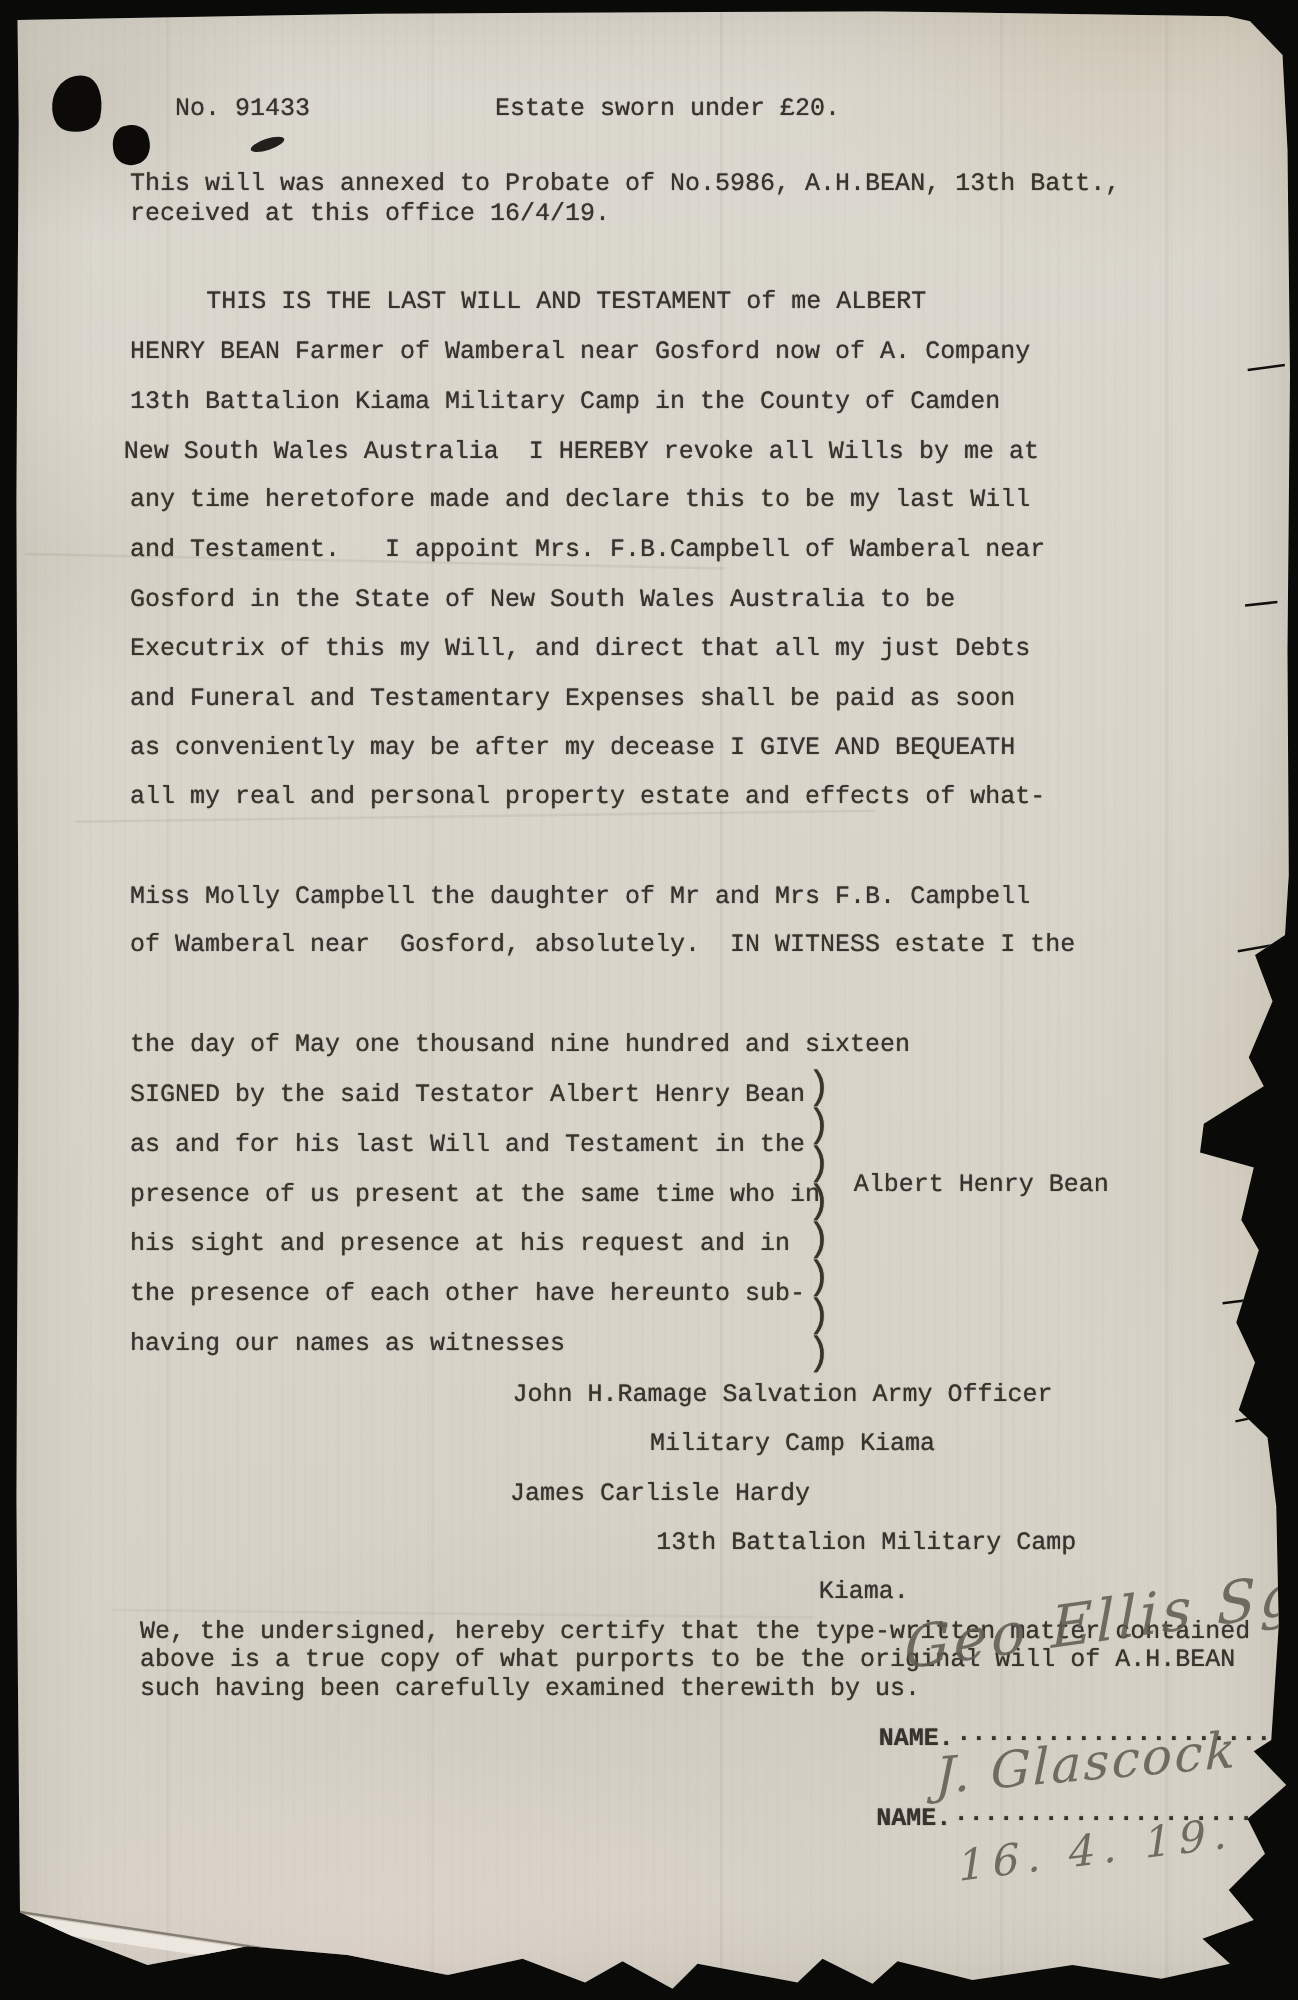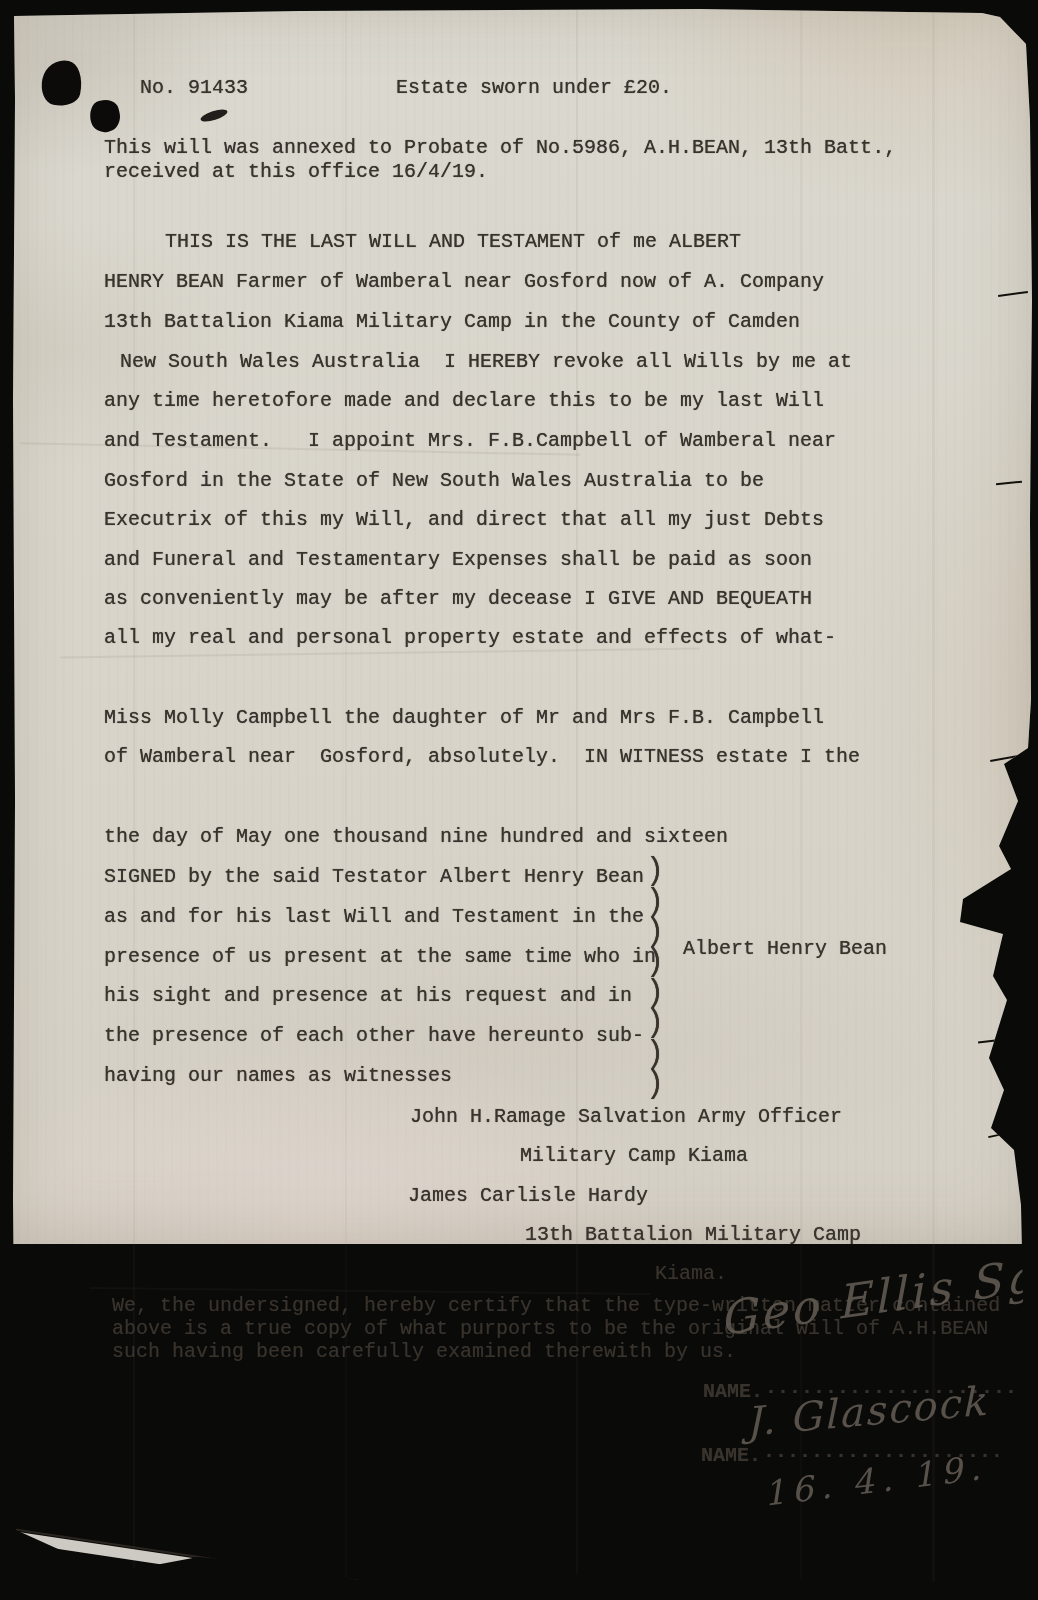--- a/index.html
+++ b/index.html
@@ -3,21 +3,21 @@
 <meta charset="utf-8">
 <style>
   html,body{margin:0;padding:0;}
   body{
     width:1038px;height:1600px;
     background:#0a0a09;
     position:relative;
     overflow:hidden;
     font-family:"Liberation Mono", monospace;
   }
-  .stage{position:absolute;inset:0;width:1038px;height:1244px;}
+  .stage{position:absolute;inset:0;width:1038px;height:1600px;}
   .paper{
     position:absolute;inset:0;
     background:
       radial-gradient(ellipse 420px 260px at 88% 2%, rgba(196,178,148,.30), transparent 70%),
       radial-gradient(ellipse 300px 500px at 101% 56%, rgba(198,184,160,.28), transparent 70%),
       radial-gradient(ellipse 500px 260px at 30% 99%, rgba(230,216,210,.50), transparent 72%),
       radial-gradient(ellipse 260px 180px at 6% 28%, rgba(188,180,162,.22), transparent 70%),
       radial-gradient(ellipse 240px 160px at 6% 5%, rgba(160,150,135,.25), transparent 70%),
       radial-gradient(ellipse 700px 200px at 50% 84%, rgba(180,170,155,.16), transparent 70%),
       repeating-linear-gradient(90deg, rgba(115,105,90,.025) 0 2px, rgba(115,105,90,0) 2px 9px),
@@ -109,21 +109,21 @@
 
     <div class="typed" style="left:140px;top:76px">No. 91433</div>
     <div class="typed" style="left:396px;top:76px">Estate sworn under £20.</div>
 
     <div class="typed" style="left:104px;top:136px">This will was annexed to Probate of No.5986, A.H.BEAN, 13th Batt.,</div>
     <div class="typed" style="left:104px;top:160px">received at this office 16/4/19.</div>
 
     <div class="typed" style="left:165px;top:230px">THIS IS THE LAST WILL AND TESTAMENT of me ALBERT</div>
     <div class="typed" style="left:104px;top:270px">HENRY BEAN Farmer of Wamberal near Gosford now of A. Company</div>
     <div class="typed" style="left:104px;top:310px">13th Battalion Kiama Military Camp in the County of Camden</div>
-    <div class="typed" style="left:120px;top:350px">New South Wales Australia  I HEREBY revoke all Wills by me at</div>
+    <div class="typed" style="left:99px;top:350px">New South Wales Australia  I HEREBY revoke all Wills by me at</div>
     <div class="typed" style="left:104px;top:389px">any time heretofore made and declare this to be my last Will</div>
     <div class="typed" style="left:104px;top:429px">and Testament.   I appoint Mrs. F.B.Campbell of Wamberal near</div>
     <div class="typed" style="left:104px;top:469px">Gosford in the State of New South Wales Australia to be</div>
     <div class="typed" style="left:104px;top:508px">Executrix of this my Will, and direct that all my just Debts</div>
     <div class="typed" style="left:104px;top:548px">and Funeral and Testamentary Expenses shall be paid as soon</div>
     <div class="typed" style="left:104px;top:587px">as conveniently may be after my decease I GIVE AND BEQUEATH</div>
     <div class="typed" style="left:104px;top:626px">all my real and personal property estate and effects of what-</div>
     <div class="typed" style="left:104px;top:706px">Miss Molly Campbell the daughter of Mr and Mrs F.B. Campbell</div>
     <div class="typed" style="left:104px;top:745px">of Wamberal near  Gosford, absolutely.  IN WITNESS estate I the</div>
     <div class="typed" style="left:104px;top:825px">the day of May one thousand nine hundred and sixteen</div>

